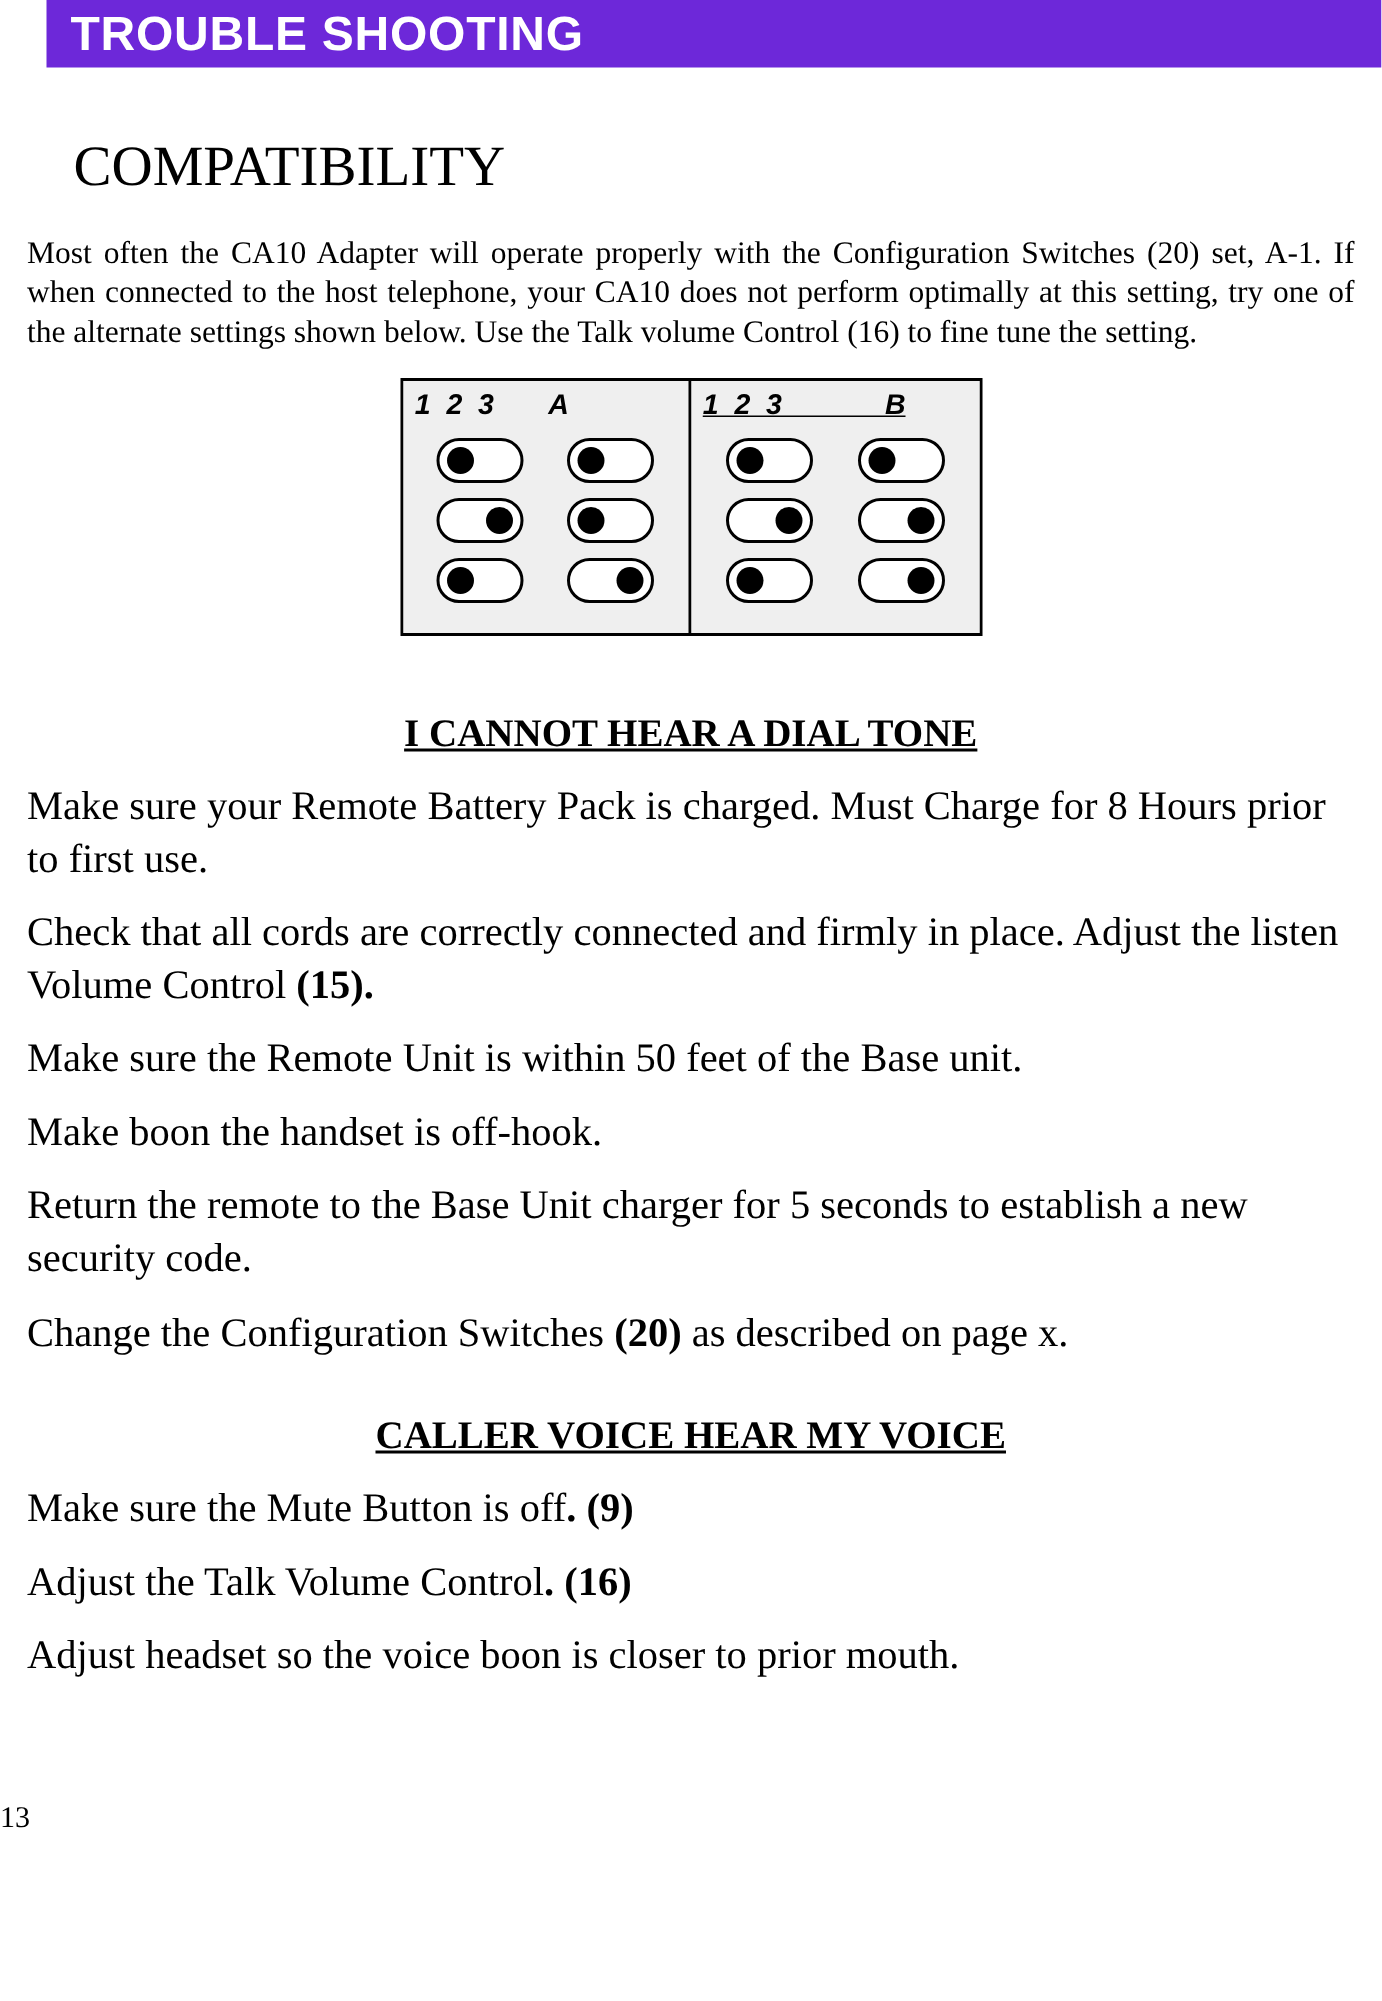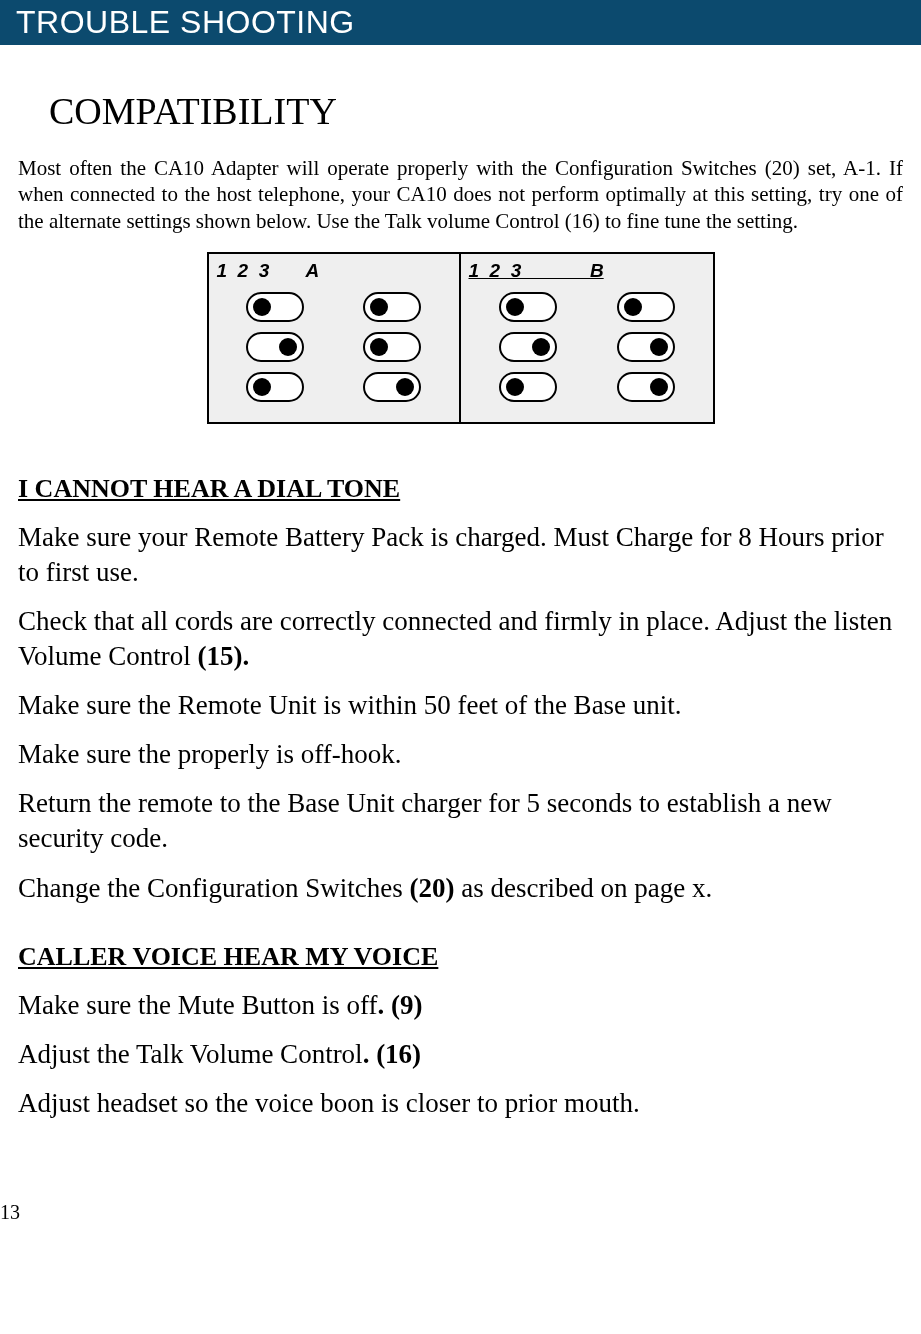--- a/index.html
+++ b/index.html
@@ -7,27 +7,28 @@
       padding: 0;
       box-sizing: border-box;
     }
     body {
       font-family: 'Times New Roman', Times, serif;
       background: #fff;
       width: 921px;
       padding: 0;
     }
     .header-bar {
-      background: #0c4a6e;
+      background: #6d28d9;
       color: #fff;
       font-family: Arial, Helvetica, sans-serif;
-      font-weight: normal;
+      font-weight: bold;
       font-size: 32px;
       padding: 4px 16px;
       letter-spacing: 0.5px;
+      margin-left: 31px;
     }
     .content {
       padding: 0 18px;
     }
     .section-title {
       font-size: 38px;
       font-weight: normal;
       margin-top: 44px;
       margin-bottom: 22px;
       margin-left: 31px;
@@ -43,21 +44,21 @@
       margin: 18px 0 50px 0;
     }
     .diagram {
       display: inline-block;
       border: 2px solid #000;
       background: #f8f8f8;
     }
     .panel {
       display: inline-block;
       vertical-align: top;
-      width: 252px;
+      width: 192px;
       border-right: 2px solid #000;
       padding: 6px 8px 10px 8px;
       text-align: left;
       background: #efefef;
     }
     .panel:last-child {
       border-right: none;
       text-decoration: underline;
     }
     .panel-labels {
@@ -90,20 +91,21 @@
       top: 4px;
     }
     .switch-slot.left .dot { left: 5px; }
     .switch-slot.right .dot { right: 5px; }
     .sub-heading {
       font-size: 26px;
       font-weight: bold;
       text-decoration: underline;
       margin-top: 36px;
       margin-bottom: 16px;
+      text-align: center;
     }
     .body-line {
       font-size: 27px;
       margin-bottom: 14px;
       line-height: 1.3;
     }
     .bold { font-weight: bold; }
     .page-num {
       text-align: left;
       font-size: 20px;
@@ -182,21 +184,21 @@
           </div>
       </div>
     </div>
   </div>
 
   <div class="sub-heading">I CANNOT HEAR A DIAL TONE</div>
   <div id="dial-tone-lines">
       <p class="body-line">Make sure your Remote Battery Pack is charged.  Must Charge for 8 Hours prior to first use.</p>
       <p class="body-line">Check that all cords are correctly connected and firmly in place. Adjust the listen Volume Control <span class="bold">(15).</span></p>
       <p class="body-line">Make sure the Remote Unit is within 50 feet of the Base unit.</p>
-      <p class="body-line">Make sure the properly is off-hook.</p>
+      <p class="body-line">Make boon the handset is off-hook.</p>
       <p class="body-line">Return the remote to the Base Unit charger for 5 seconds to establish a new security code.</p>
       <p class="body-line">Change the Configuration Switches <span class="bold">(20)</span> as described on page x.</p>
     </div>
 
   <div class="sub-heading">CALLER VOICE HEAR MY VOICE</div>
   <div id="voice-lines">
       <p class="body-line">Make sure the Mute Button is off<span class="bold">. (9)</span></p>
       <p class="body-line">Adjust the Talk Volume Control<span class="bold">. (16)</span></p>
       <p class="body-line">Adjust headset so the voice boon is closer to prior mouth.</p>
     </div>

